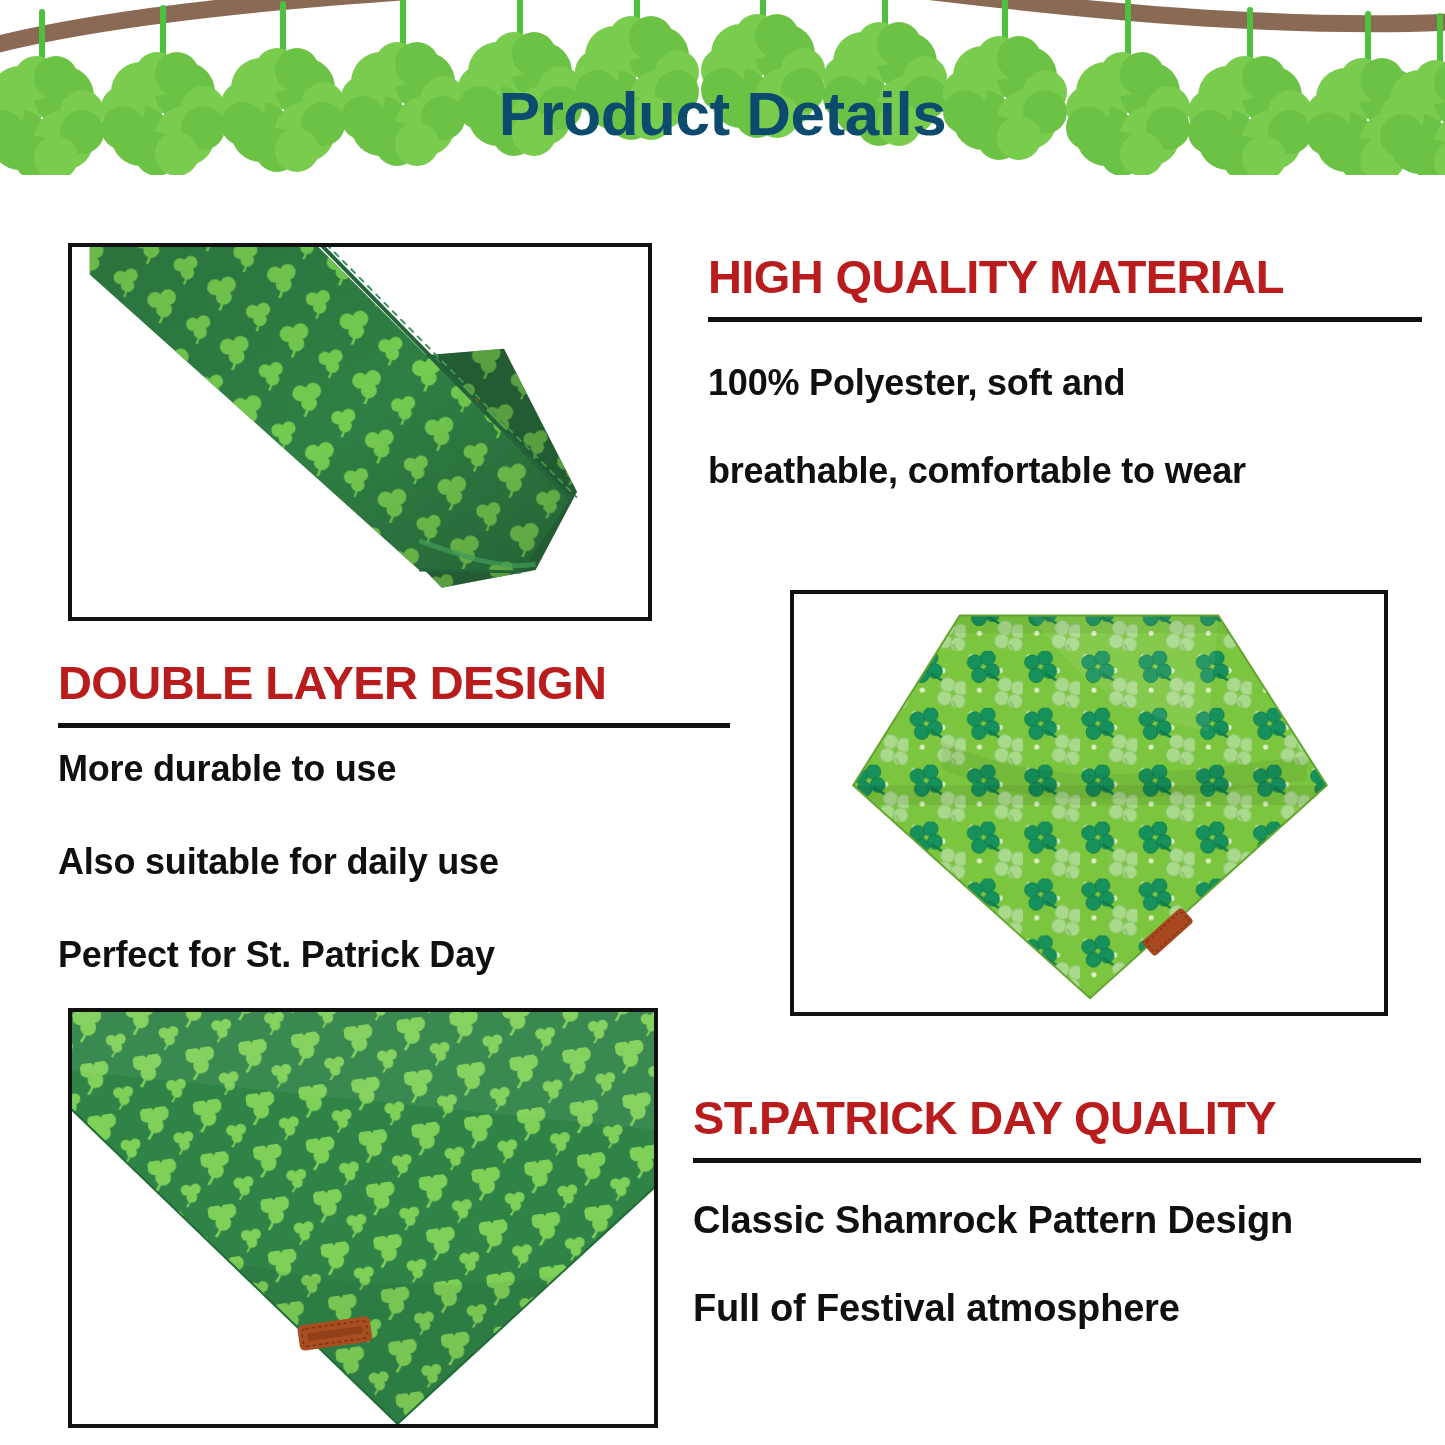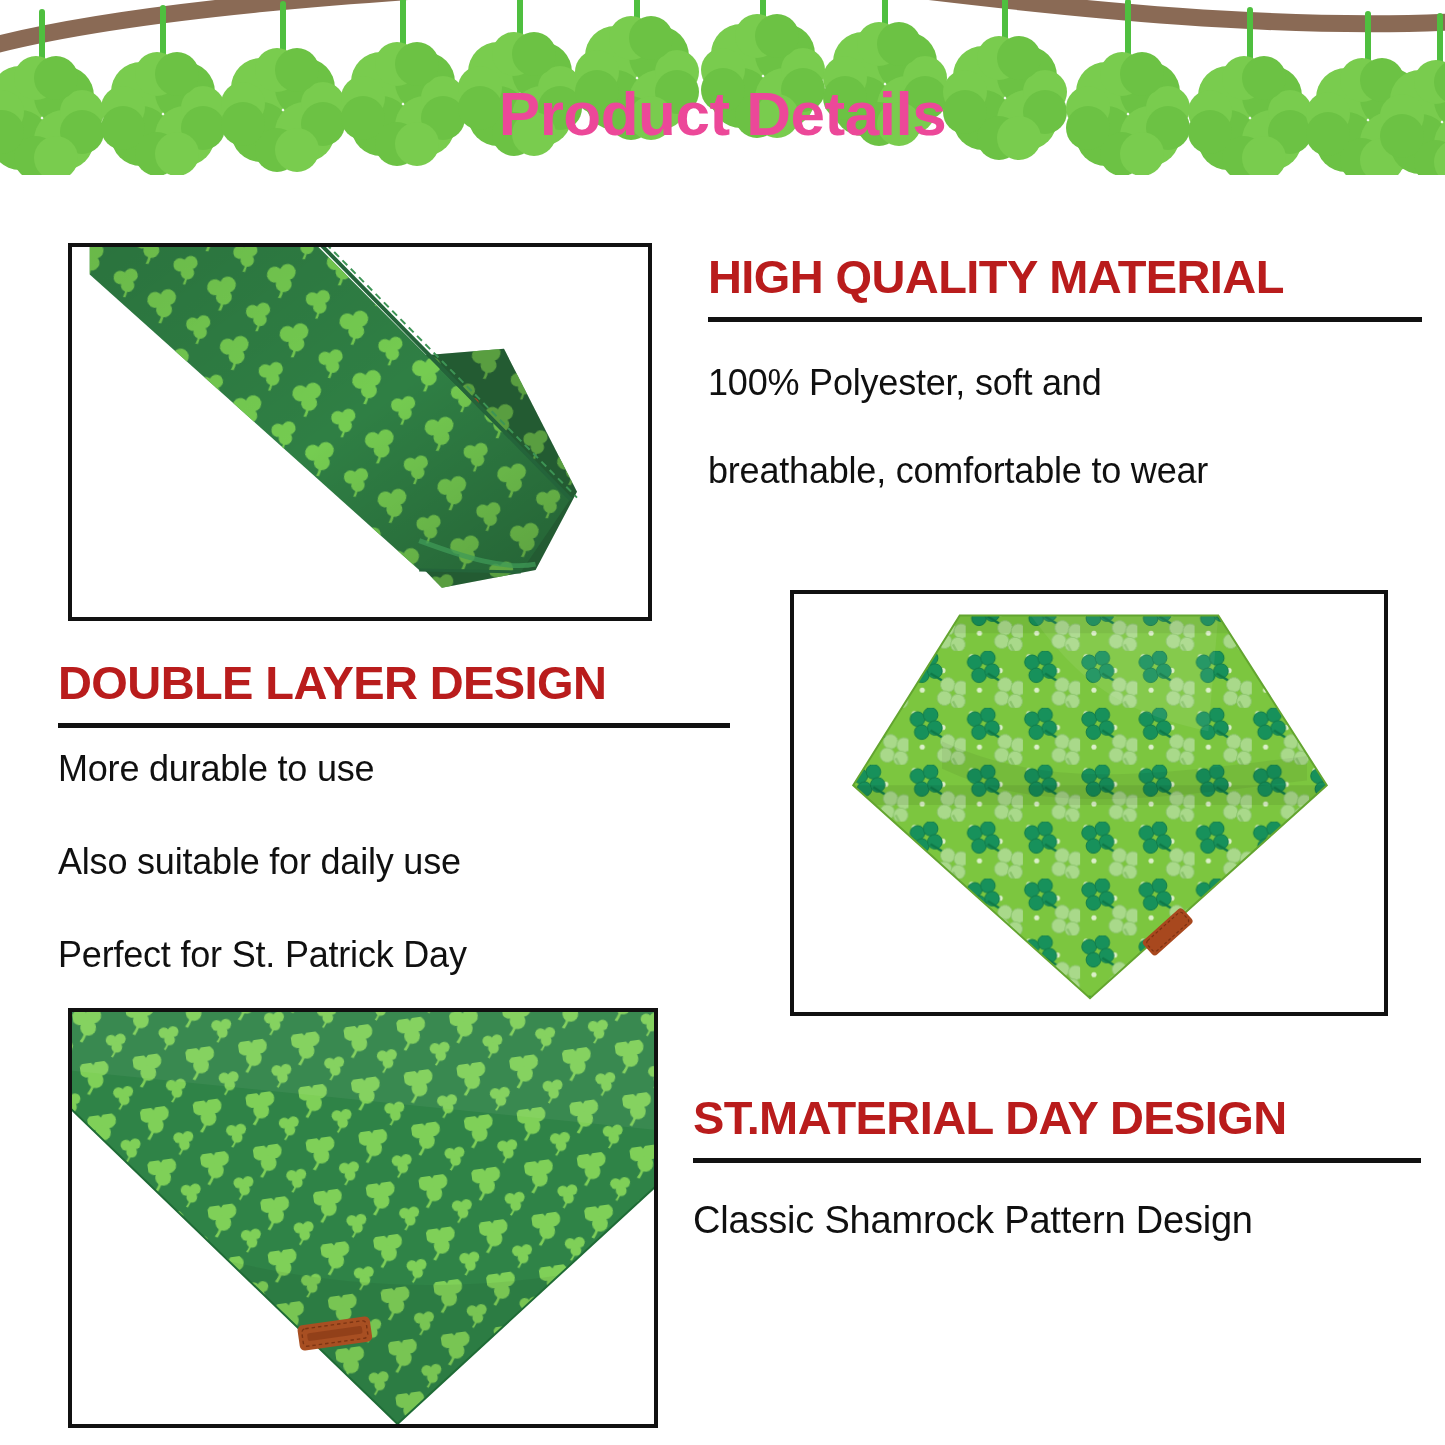--- a/index.html
+++ b/index.html
@@ -15,21 +15,21 @@
   
   .banner{position:absolute;left:0;top:0;width:1445px;height:175px;overflow:hidden;}
   .banner svg{display:block;}
 
   
   .page-title{
     position:absolute;left:0;top:83px;width:1445px;
     text-align:center;
     font-size:62px;line-height:1;
     font-weight:bold;
-    color:#ec4899;
+    color:#0c4a6e;
     letter-spacing:-0.5px;
     z-index:5;
     white-space:nowrap;
   }
 
   
   .frame{position:absolute;border:4px solid #111;background:#fff;overflow:hidden;box-sizing:border-box;}
   .frame .photo{position:absolute;inset:0;overflow:hidden;}
   .frame svg{display:block;width:100%;height:100%;}
 
@@ -51,21 +51,21 @@
   .feature .rule{
     margin-top:16px;
     height:5px;
     background:#111;
     width:100%;
   }
   .feature ul{list-style:none;margin:0;padding:0;}
   .feature li{
     font-size:36px;
     line-height:1.05;
-    font-weight:normal;
+    font-weight:bold;
     color:#101010;
     letter-spacing:-0.2px;
     white-space:nowrap;
   }
 
   #feat-material{left:708px;top:252px;width:714px;}
   #feat-material ul{margin-top:42px;}
   #feat-material li{margin-bottom:50px;}
 
   #feat-double{left:58px;top:658px;width:672px;}
@@ -312,20 +312,21 @@
     <h2>DOUBLE LAYER DESIGN</h2>
     <div class="rule"></div>
     <ul>
       <li>More durable to use</li>
       <li>Also suitable for daily use</li>
       <li>Perfect for St. Patrick Day</li>
     </ul>
   </div>
 
   <div class="feature" id="feat-stpatrick">
-    <h2>ST.MATERIAL DAY DESIGN</h2>
+    <h2>ST.PATRICK DAY QUALITY</h2>
     <div class="rule"></div>
     <ul>
       <li>Classic Shamrock Pattern Design</li>
+      <li>Full of Festival atmosphere</li>
     </ul>
   </div>
 
 </div>
 
 </body></html>

